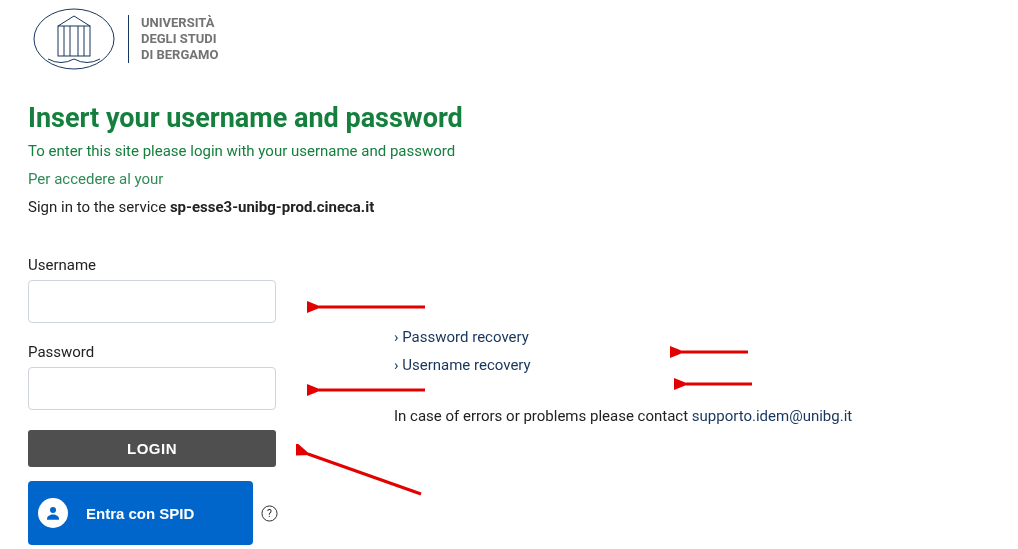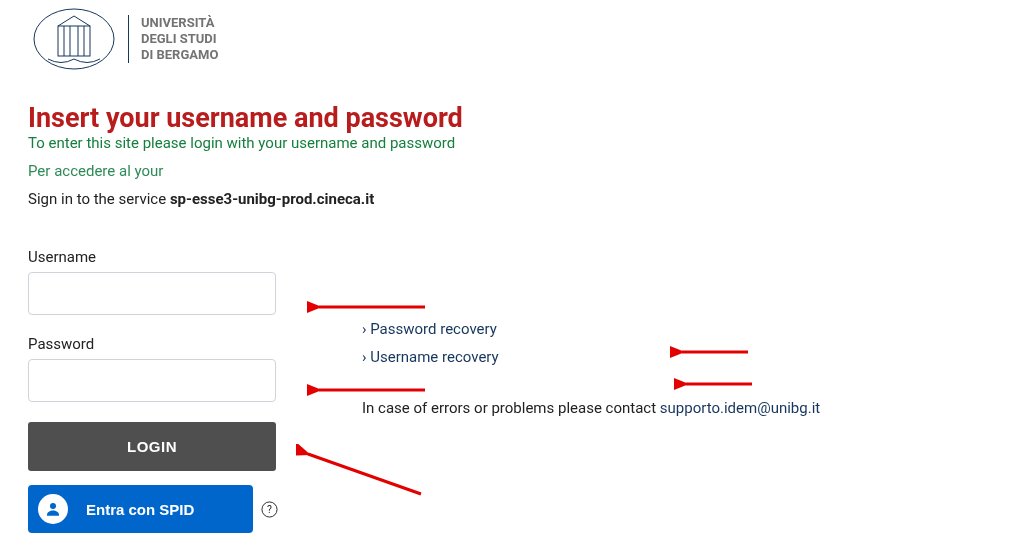--- a/index.html
+++ b/index.html
@@ -38,21 +38,22 @@
   }
   .idp-title {
     font-size: 27px;
     font-weight: 700;
     color: #17365d;
     margin-left: 14px;
   }
   .heading {
     font-size: 27px;
     font-weight: 700;
-    color: #b91c1c;
+    color: #15803d;
+    margin-bottom: 8px;
   }
   .subtext {
     font-size: 15px;
     color: #15803d;
     margin-bottom: 10px;
   }
   .green-link {
     font-size: 15px;
     color: #2e8b57;
     margin-bottom: 10px;
@@ -60,21 +61,21 @@
     text-decoration: none;
   }
   .service-line {
     font-size: 15px;
     color: #222;
     margin-bottom: 40px;
   }
   .service-line b { font-weight: 700; }
   .columns {
     display: flex;
-    gap: 84px;
+    gap: 116px;
   }
   .left-col { width: 250px; }
   .right-col { flex: 1; padding-top: 72px; }
   .field-label {
     font-size: 15px;
     color: #222;
     margin-bottom: 6px;
     display: block;
   }
   .text-input {
@@ -82,39 +83,39 @@
     height: 43px;
     border: 1px solid #ced4da;
     border-radius: 4px;
     padding: 6px 10px;
     font-size: 15px;
     margin-bottom: 20px;
     background: #fff;
   }
   .login-btn {
     width: 248px;
-    height: 49px;
+    height: 37px;
     background: #4f4f4f;
     color: #fff;
     border: none;
     border-radius: 3px;
     font-size: 15px;
     font-weight: 600;
     letter-spacing: 0.5px;
     cursor: pointer;
     margin-bottom: 14px;
   }
   .spid-row {
     display: flex;
     align-items: center;
     gap: 8px;
   }
   .spid-btn {
     width: 248px;
-    height: 48px;
+    height: 64px;
     background: #0066cc;
     color: #fff;
     border: none;
     border-radius: 4px;
     font-size: 15px;
     font-weight: 700;
     cursor: pointer;
     display: flex;
     align-items: center;
     padding-left: 10px;

